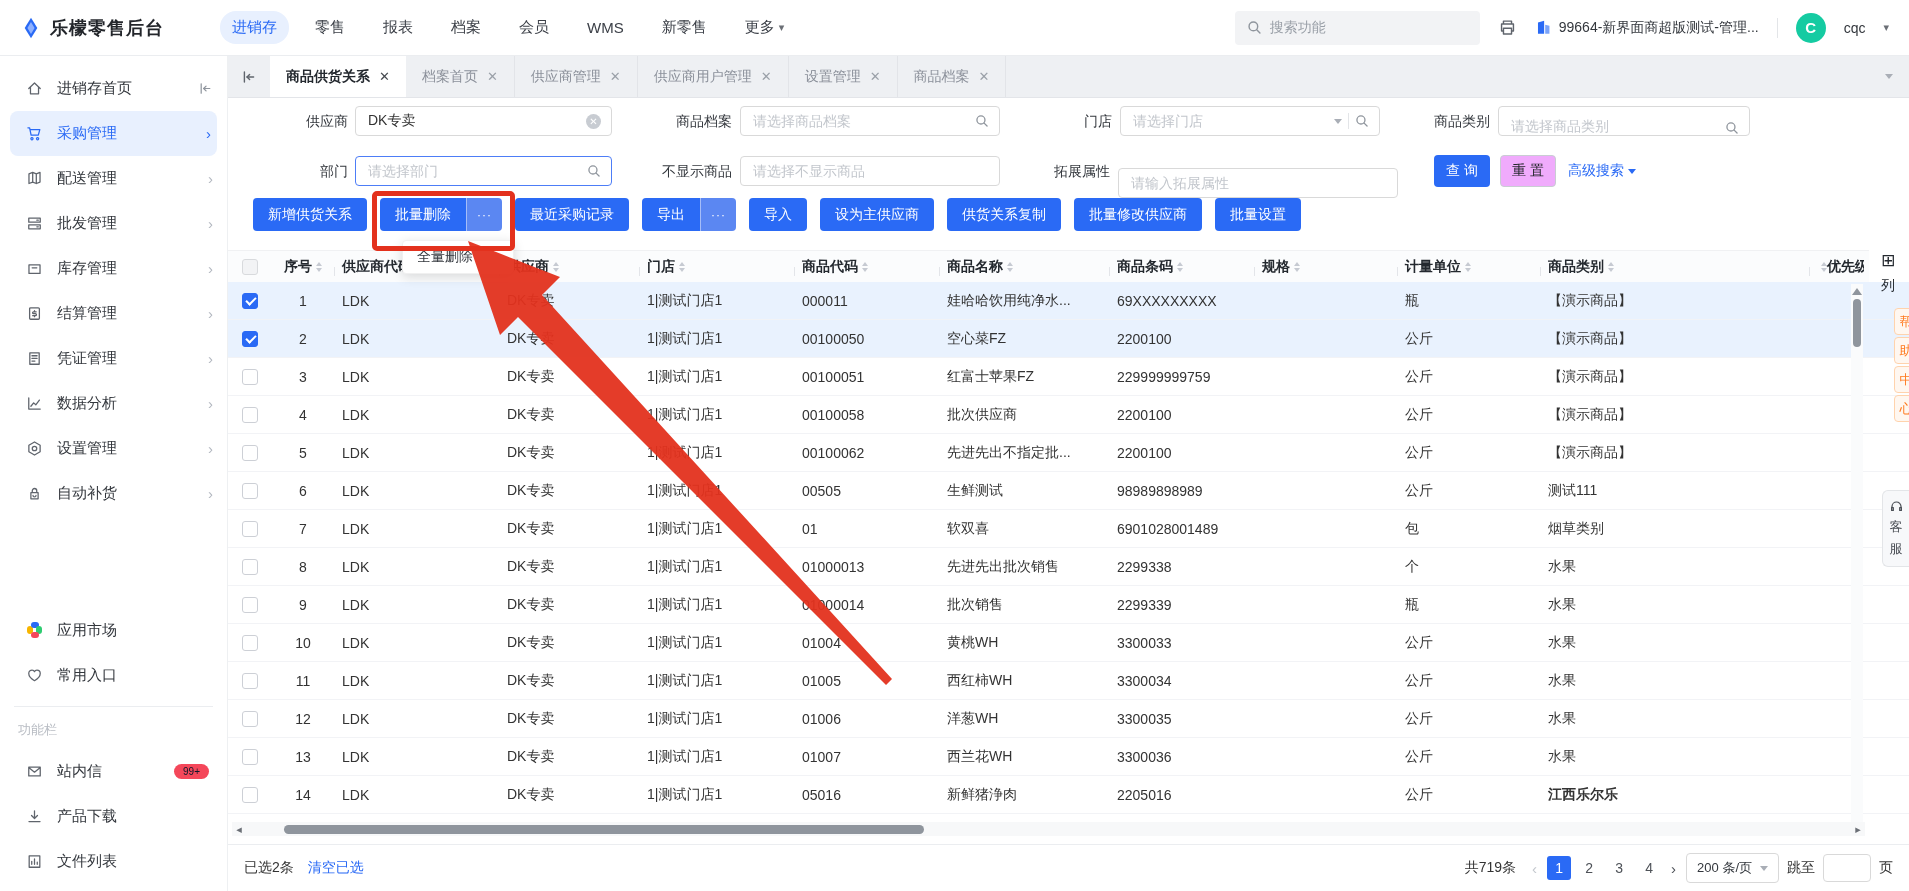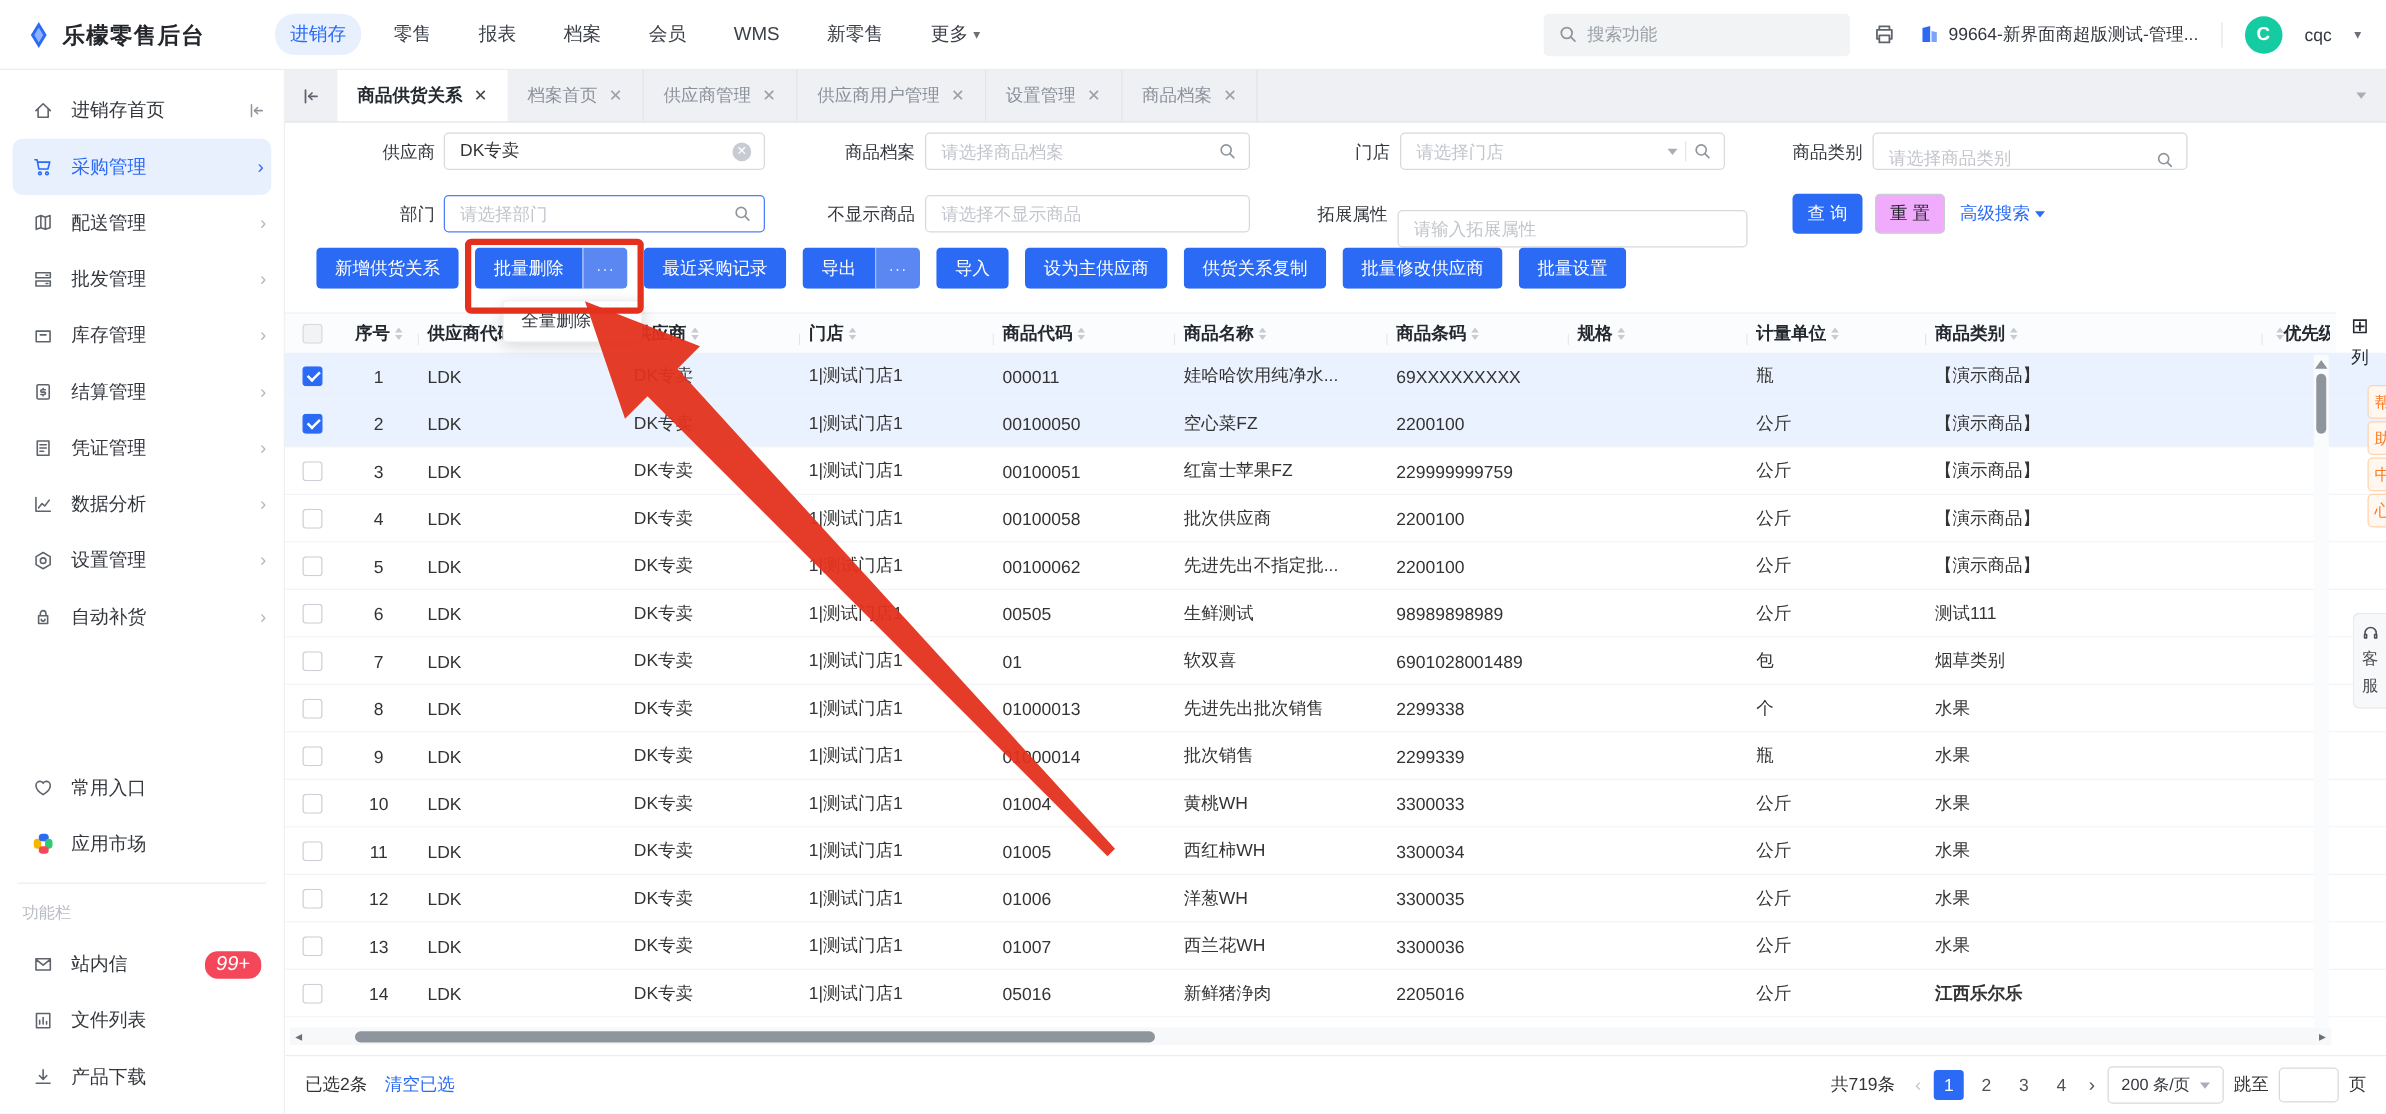--- a/index.html
+++ b/index.html
@@ -29,21 +29,21 @@
   .sb-item{position:relative;height:45px;display:flex;align-items:center;gap:14px;padding:0 0 0 26px;color:#33373d;font-size:15px;cursor:pointer;}
   .sb-item .sb-ico{color:#5f646c;width:17px;height:17px;}
   .sb-item.active{background:#e8f0fe;border-radius:8px;margin:0 10px;padding-left:16px;color:#2a6af5;}
   .sb-item.active .sb-ico{color:#2a6af5;}
   .sb-chevron{position:absolute;right:14px;color:#b3b8c0;font-size:15px;}
   .sb-item.active .sb-chevron{color:#2a6af5;right:6px;}
   .sb-trail{position:absolute;right:14px;color:#8f959d;}
   .sb-gap{height:92px;}
   .sb-divider{height:1px;background:#ebedf0;margin:8px 14px 6px 14px;}
   .sb-section{padding:8px 0 10px 18px;color:#b8bcc3;font-size:13px;}
-  .sb-badge{position:absolute;right:18px;background:#f4475a;color:#ffffff;font-size:16px;border-radius:10px;padding:2px 9px;font-style:italic;}
+  .sb-badge{position:absolute;right:18px;background:#f4475a;color:#0f172a;font-size:10px;border-radius:10px;padding:2px 9px;}
   .pinwheel{position:relative;width:17px;height:17px;display:inline-block;}
   .pinwheel i{position:absolute;width:8px;height:6px;border-radius:4px;}
   .pinwheel .p1{left:0;top:5px;background:#f7b500;transform:rotate(90deg);}
   .pinwheel .p2{left:5px;top:0;background:#2a6af5;}
   .pinwheel .p3{left:9px;top:5px;background:#2ecc71;transform:rotate(90deg);}
   .pinwheel .p4{left:5px;top:10px;background:#f4475a;}
   
   .content{position:absolute;top:56px;left:228px;right:0;bottom:0;background:#fff;}
   .tabbar{position:absolute;top:0;left:0;right:0;height:41px;background:#eef0f3;border-bottom:1px solid #e3e5e9;
           display:flex;align-items:stretch;}
@@ -292,62 +292,62 @@
         <span class=" sb-ico">
           <svg width="17" height="17" viewBox="0 0 16 16" fill="none" stroke="currentColor" stroke-width="1.2" stroke-linecap="round" stroke-linejoin="round">
             <path d="M4.6 7.2 H11.4 V13 H4.6 Z M5.9 7.2 V5.4 A2.1 2.1 0 0 1 10.1 5.4 V7.2 M6.6 9.8 A1.4 1.4 0 0 0 9.4 9.8"></path>
           </svg>
         </span>
         <span>自动补货</span>
         <span class="sb-chevron">›</span>
       </div>
       <div class="sb-gap"></div>
       <div class="sb-item">
-        <span class=" sb-ico">
-          <svg width="17" height="17" viewBox="0 0 16 16" fill="none" stroke="currentColor" stroke-width="1.2" stroke-linecap="round" stroke-linejoin="round">
-            <path d="M8 12.9 C8 12.9 2.6 9.6 2.6 6 C2.6 4.1 4.1 2.9 5.7 2.9 C6.9 2.9 7.7 3.6 8 4.4 C8.3 3.6 9.1 2.9 10.3 2.9 C11.9 2.9 13.4 4.1 13.4 6 C13.4 9.6 8 12.9 8 12.9 Z"></path>
-          </svg>
-        </span>
-        <span>常用入口</span>
-      </div>
-      <div class="sb-item">
         <span class="pinwheel sb-ico">
           <i class="p1"></i>
           <i class="p2"></i>
           <i class="p3"></i>
           <i class="p4"></i>
         </span>
         <span>应用市场</span>
       </div>
+      <div class="sb-item">
+        <span class=" sb-ico">
+          <svg width="17" height="17" viewBox="0 0 16 16" fill="none" stroke="currentColor" stroke-width="1.2" stroke-linecap="round" stroke-linejoin="round">
+            <path d="M8 12.9 C8 12.9 2.6 9.6 2.6 6 C2.6 4.1 4.1 2.9 5.7 2.9 C6.9 2.9 7.7 3.6 8 4.4 C8.3 3.6 9.1 2.9 10.3 2.9 C11.9 2.9 13.4 4.1 13.4 6 C13.4 9.6 8 12.9 8 12.9 Z"></path>
+          </svg>
+        </span>
+        <span>常用入口</span>
+      </div>
       <div class="sb-divider"></div>
       <div class="sb-section">功能栏</div>
       <div class="sb-item">
         <span class=" sb-ico">
           <svg width="17" height="17" viewBox="0 0 16 16" fill="none" stroke="currentColor" stroke-width="1.2" stroke-linecap="round" stroke-linejoin="round">
             <path d="M2.6 3.8 H13.4 V12.2 H2.6 Z M2.6 4.2 L8 8.6 L13.4 4.2"></path>
           </svg>
         </span>
         <span>站内信</span>
         <span class="sb-badge">99+</span>
       </div>
       <div class="sb-item">
         <span class=" sb-ico">
           <svg width="17" height="17" viewBox="0 0 16 16" fill="none" stroke="currentColor" stroke-width="1.2" stroke-linecap="round" stroke-linejoin="round">
+            <path d="M8 2.6 V9.6 M5.2 7 L8 9.9 L10.8 7 M2.8 12.8 H13.2"></path>
+          </svg>
+        </span>
+        <span>产品下载</span>
+      </div>
+      <div class="sb-item">
+        <span class=" sb-ico">
+          <svg width="17" height="17" viewBox="0 0 16 16" fill="none" stroke="currentColor" stroke-width="1.2" stroke-linecap="round" stroke-linejoin="round">
             <path d="M3 2.6 H13 V13.4 H3 Z M5.4 10.6 V7.8 M8 10.6 V5.6 M10.6 10.6 V8.6"></path>
           </svg>
         </span>
         <span>文件列表</span>
-      </div>
-      <div class="sb-item">
-        <span class=" sb-ico">
-          <svg width="17" height="17" viewBox="0 0 16 16" fill="none" stroke="currentColor" stroke-width="1.2" stroke-linecap="round" stroke-linejoin="round">
-            <path d="M8 2.6 V9.6 M5.2 7 L8 9.9 L10.8 7 M2.8 12.8 H13.2"></path>
-          </svg>
-        </span>
-        <span>产品下载</span>
       </div>
     </div>
 
   <div class="content">
 
     <div class="tabbar">
       <div class="tab-collapse">
         <svg width="16" height="16" viewBox="0 0 16 16" fill="none" stroke="#5f646c" stroke-width="1.4" stroke-linecap="round" stroke-linejoin="round">
             <path d="M3.4 3 V13"></path>
             <path d="M12.6 8 H6"></path>

